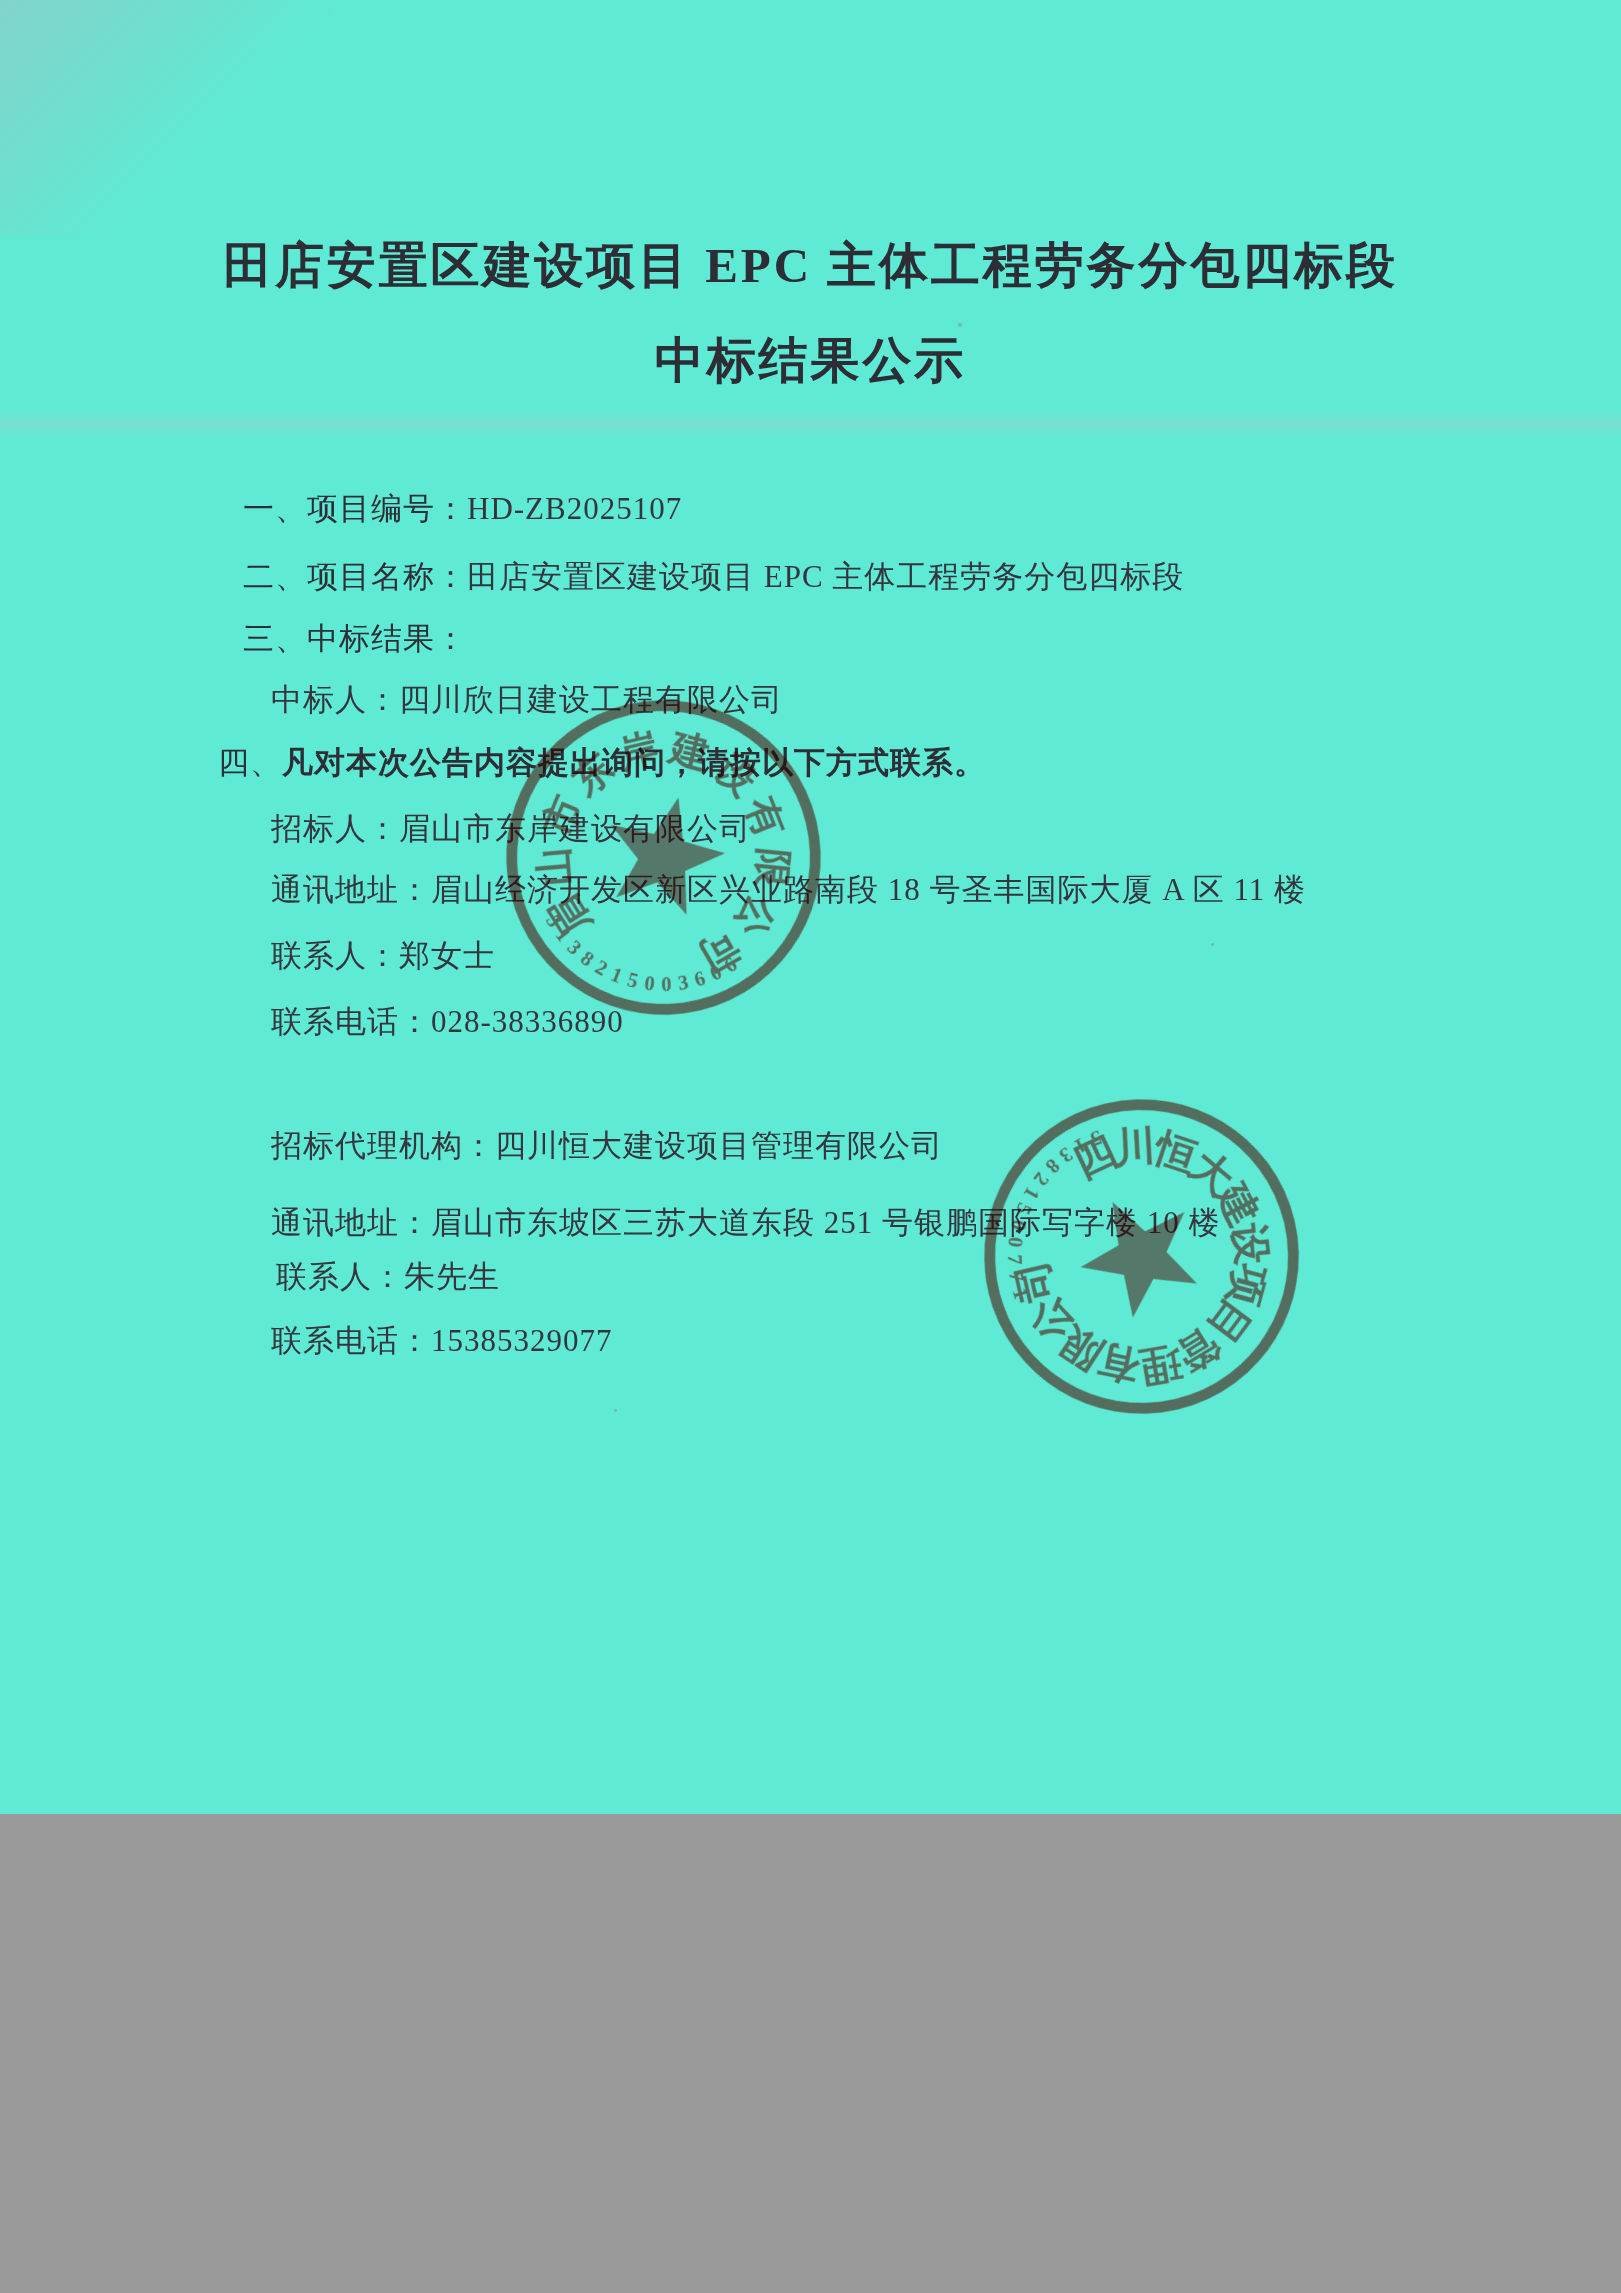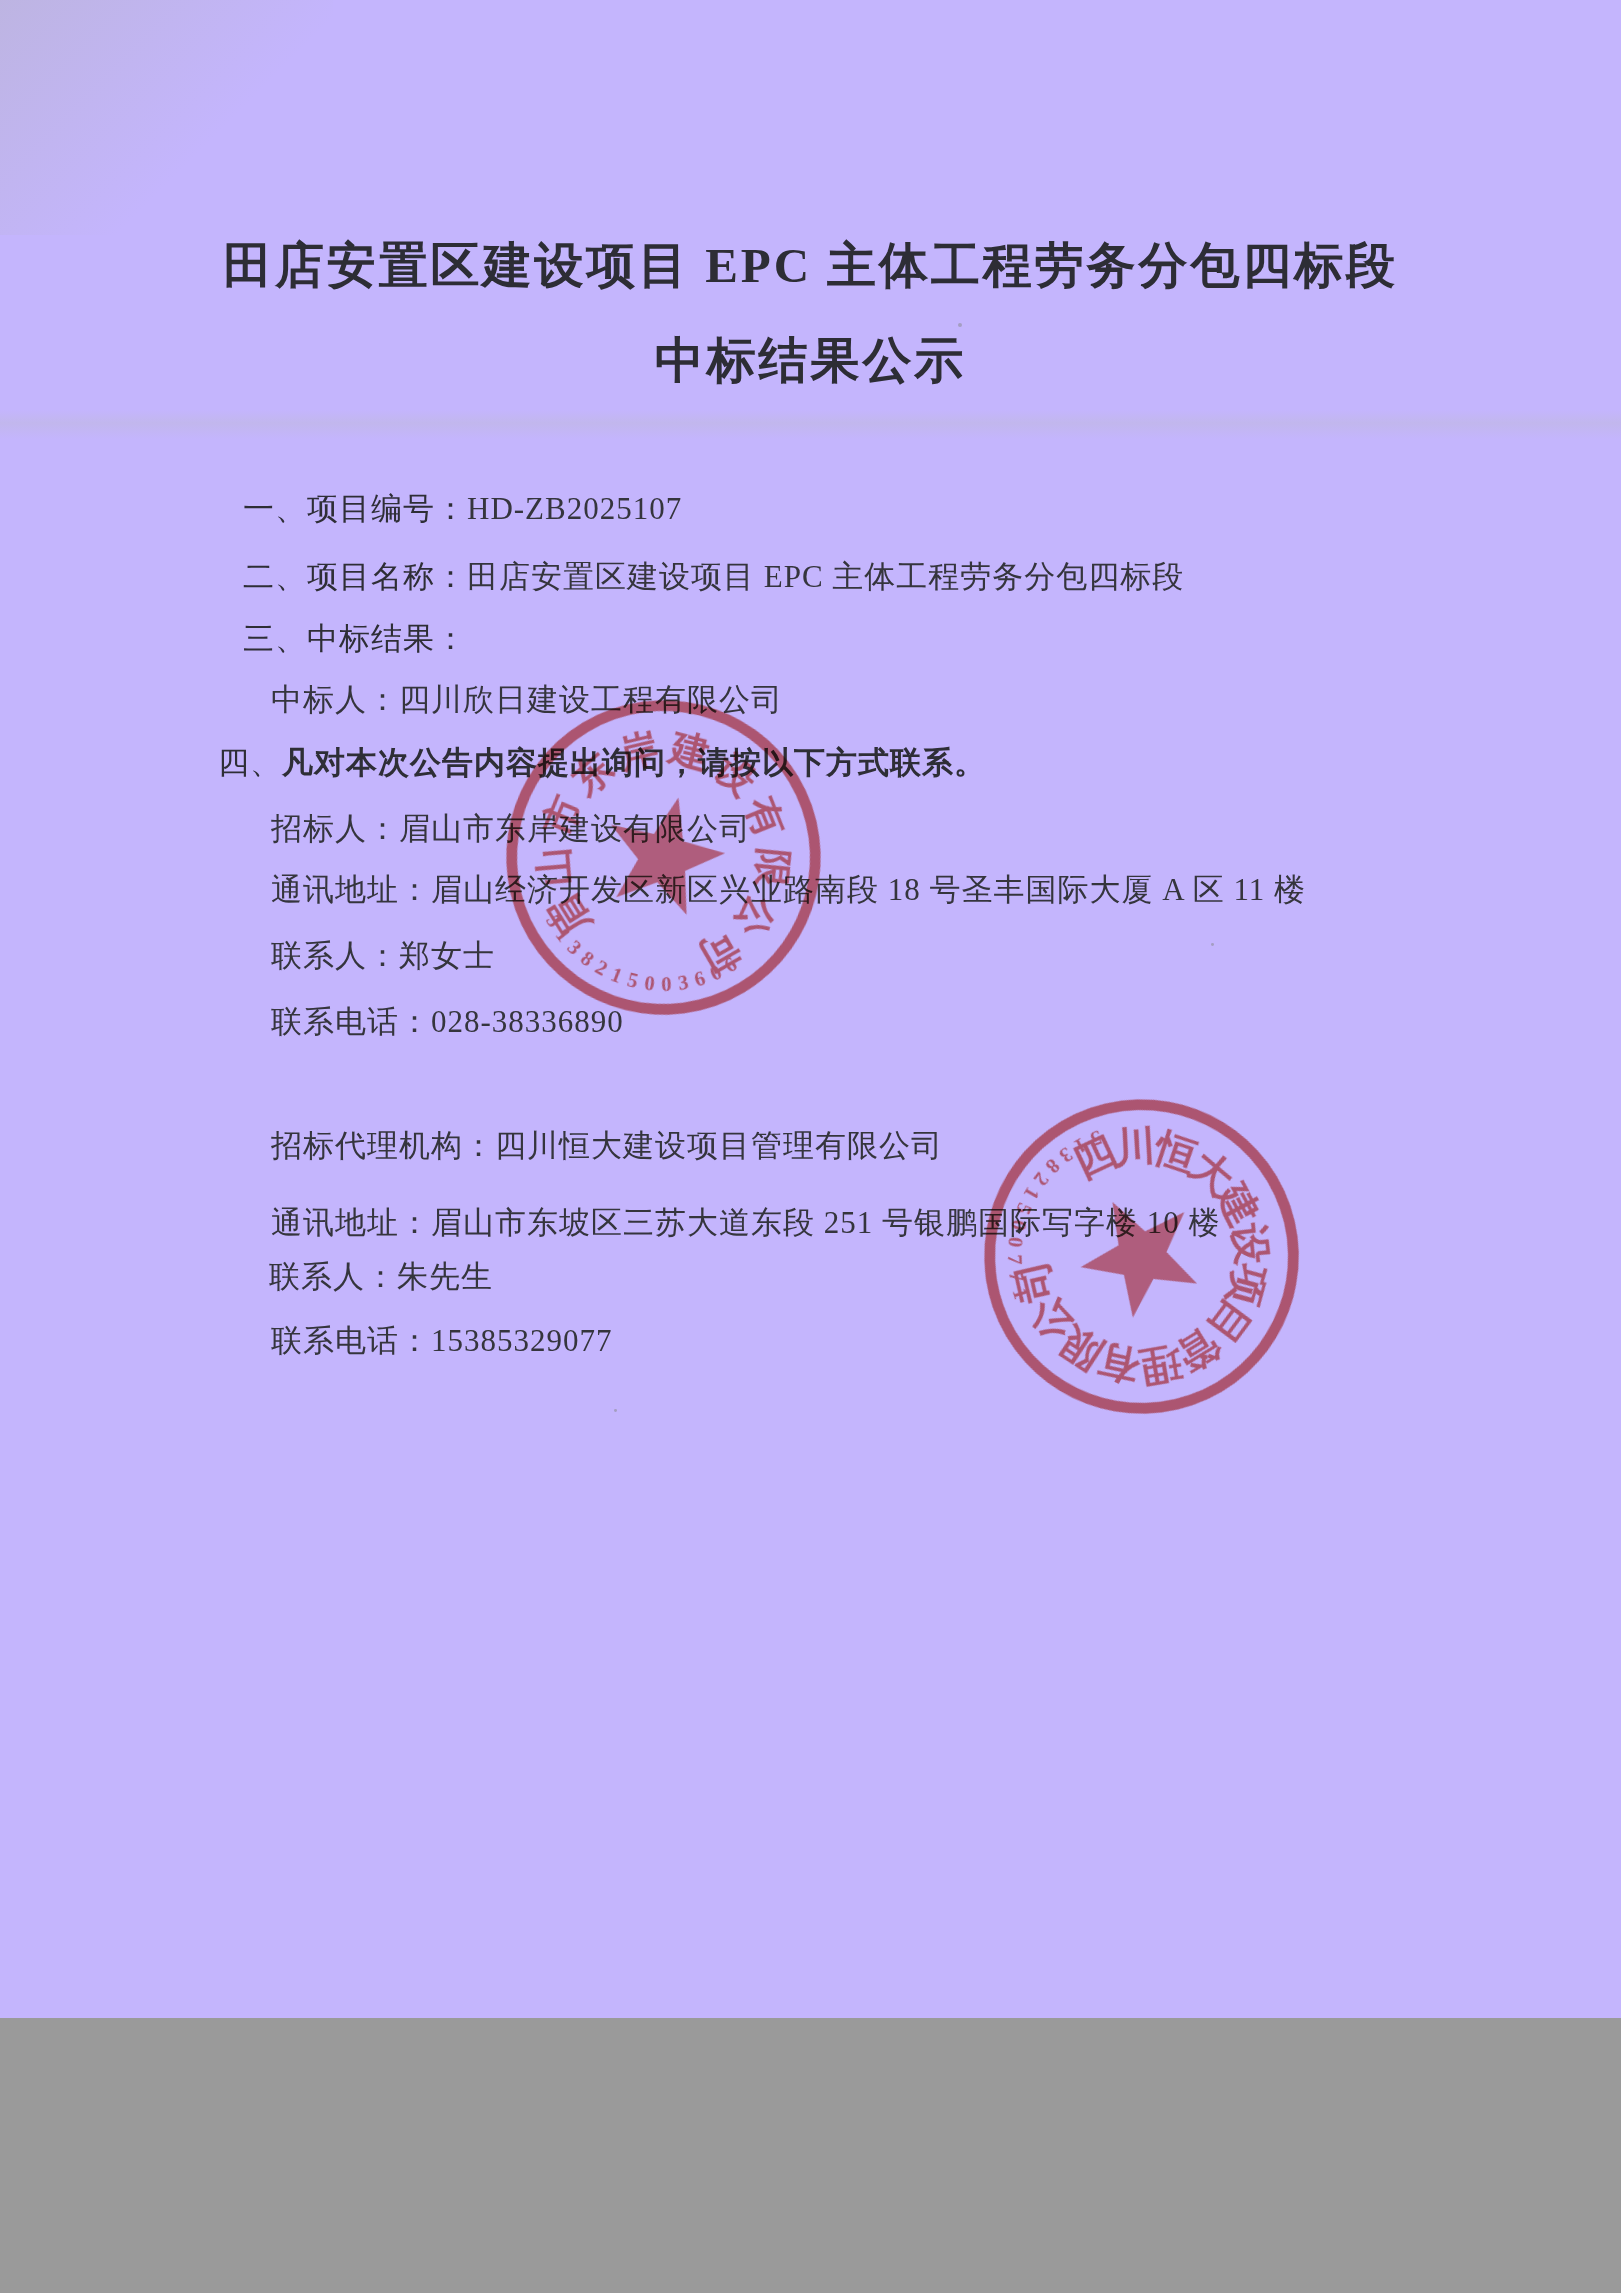--- a/index.html
+++ b/index.html
@@ -1,20 +1,20 @@
 <!DOCTYPE html>
 <html><head>
 <meta charset="utf-8">
 <style>
   html,body{margin:0;padding:0;background:#9a9a9a;}
   .page{
     position:relative;
-    width:1621px;height:2018px;
+    width:1621px;height:1814px;
     margin:0 auto;
-    background:#c4b5fd;
+    background:#5eead4;
     overflow:hidden;
     font-family:"Liberation Serif","DejaVu Serif",serif;
     color:#34343c;
   }
   
   .corner-shade{
     position:absolute;left:0;top:0;width:333px;height:235px;
     background:linear-gradient(135deg,rgba(180,180,188,.42),rgba(180,180,188,0) 62%);
     pointer-events:none;
   }
@@ -75,21 +75,21 @@
   <div class="ln bl" style="left:243px;top:555px;"><span class="lbl">二、项目名称：</span><span class="val">田店安置区建设项目 EPC 主体工程劳务分包四标段</span></div>
   <div class="ln bl" style="left:243px;top:617px;"><span class="lbl">三、中标结果：</span><span class="val"></span></div>
   <div class="ln bl bv" style="left:218px;top:741px;"><span class="lbl">四、</span><span class="val">凡对本次公告内容提出询问，请按以下方式联系。</span></div>
   <div class="ln" style="left:271px;top:678px;"><span class="lbl">中标人：</span><span class="val">四川欣日建设工程有限公司</span></div>
   <div class="ln" style="left:271px;top:807px;"><span class="lbl">招标人：</span><span class="val">眉山市东岸建设有限公司</span></div>
   <div class="ln" style="left:271px;top:868px;"><span class="lbl">通讯地址：</span><span class="val">眉山经济开发区新区兴业路南段 18 号圣丰国际大厦 A 区 11 楼</span></div>
   <div class="ln" style="left:271px;top:934px;"><span class="lbl">联系人：</span><span class="val">郑女士</span></div>
   <div class="ln" style="left:271px;top:1000px;"><span class="lbl">联系电话：</span><span class="val">028-38336890</span></div>
   <div class="ln" style="left:271px;top:1124px;text-align:right;"><span class="lbl">招标代理机构：</span><span class="val">四川恒大建设项目管理有限公司</span></div>
   <div class="ln" style="left:271px;top:1189px;margin-top:12px;"><span class="lbl">通讯地址：</span><span class="val">眉山市东坡区三苏大道东段 251 号银鹏国际写字楼 10 楼</span></div>
-  <div class="ln" style="left:269px;top:1255px;"><span class="lbl">联系人：</span><span class="val">朱先生</span></div>
+  <div class="ln" style="left:276px;top:1255px;"><span class="lbl">联系人：</span><span class="val">朱先生</span></div>
   <div class="ln" style="left:271px;top:1319px;"><span class="lbl">联系电话：</span><span class="val">15385329077</span></div>
 
   <div class="seal" id="seal0" style="left: 497px; top: 691px; width: 333px; height: 333px; transform: rotate(14deg);">
       <svg viewBox="0 0 340 340" width="333" height="333">
         <circle cx="170" cy="170" r="155" fill="none" stroke="#da5a53" stroke-width="11"></circle>
         <polygon points="170.0,107.0 185.3,149.0 229.9,150.5 194.7,178.0 207.0,221.0 170.0,196.0 133.0,221.0 145.3,178.0 110.1,150.5 154.7,149.0" fill="#da5a53" opacity=".92"></polygon>
         <text x="92.2" y="250.6" transform="rotate(-136.0 92.2 250.6)" class="seal-ch" font-size="40" fill="#da5a53" dominant-baseline="central">眉</text>
         <text x="64.0" y="206.1" transform="rotate(-108.8 64.0 206.1)" class="seal-ch" font-size="40" fill="#da5a53" dominant-baseline="central">山</text>
         <text x="59.2" y="153.6" transform="rotate(-81.6 59.2 153.6)" class="seal-ch" font-size="40" fill="#da5a53" dominant-baseline="central">市</text>
         <text x="78.9" y="104.8" transform="rotate(-54.4 78.9 104.8)" class="seal-ch" font-size="40" fill="#da5a53" dominant-baseline="central">东</text>

